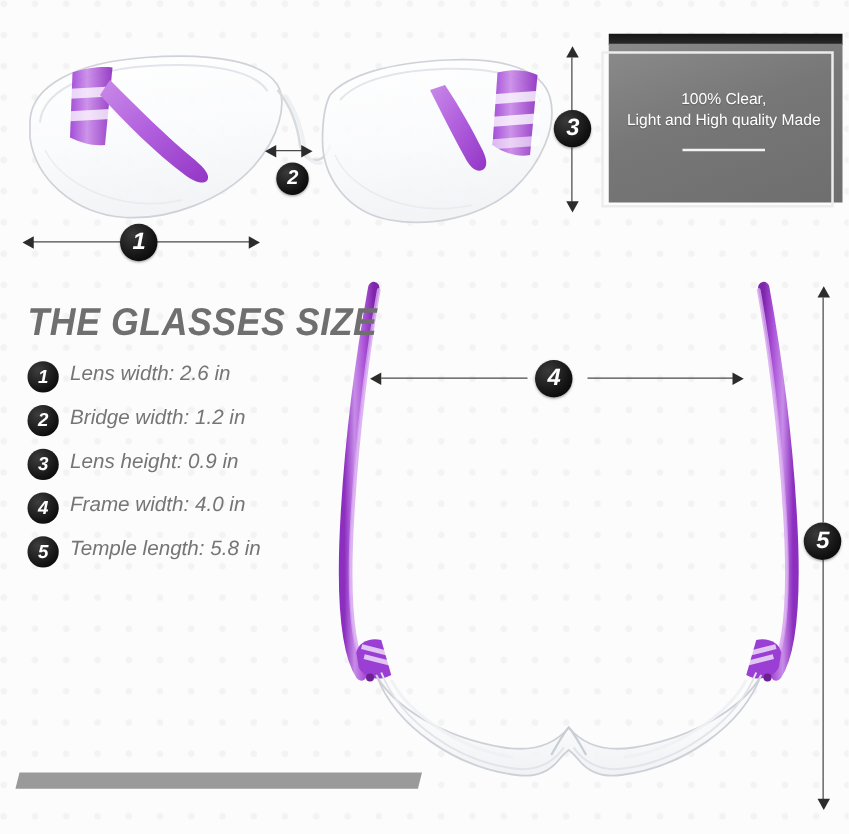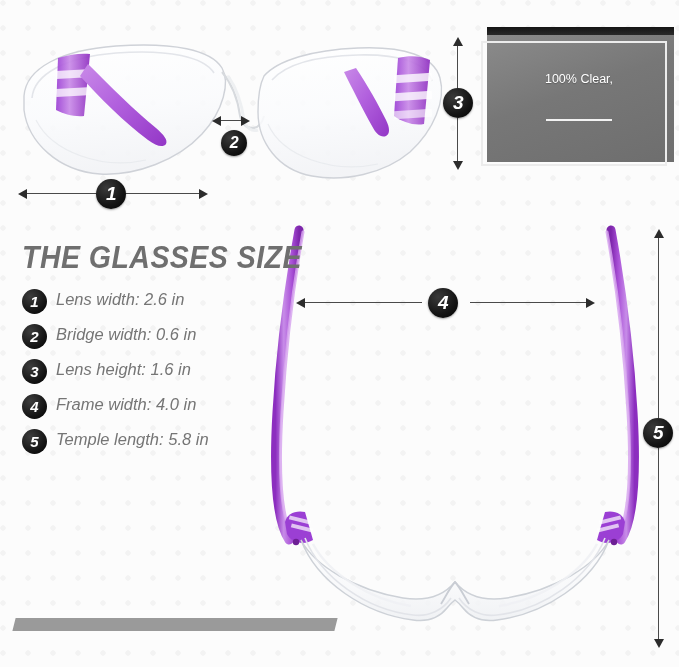--- a/index.html
+++ b/index.html
@@ -219,38 +219,39 @@
     <div class="arrowhead ah-down" style="left:453px;top:161px;"></div>
     <div class="marker" style="left:443px;top:88px;">3</div>
   </div>
 
   <div id="info-panel">
     <div id="info-shadowstrip"></div>
     <div id="info-body"></div>
     <div id="info-frame"></div>
     <div id="info-text">
       <div>100% Clear,</div>
+      <div>Light and High quality Made</div>
     </div>
     <div id="info-rule"></div>
   </div>
 
   <div id="glasses-size-title">THE GLASSES SIZE</div>
 
   <div id="spec-list">
     <div class="spec-row">
       <div class="spec-num">1</div>
       <div class="spec-text">Lens width: 2.6 in</div>
     </div>
     <div class="spec-row">
       <div class="spec-num">2</div>
-      <div class="spec-text">Bridge width: 0.6 in</div>
+      <div class="spec-text">Bridge width: 1.2 in</div>
     </div>
     <div class="spec-row">
       <div class="spec-num">3</div>
-      <div class="spec-text">Lens height: 1.6 in</div>
+      <div class="spec-text">Lens height: 0.9 in</div>
     </div>
     <div class="spec-row">
       <div class="spec-num">4</div>
       <div class="spec-text">Frame width: 4.0 in</div>
     </div>
     <div class="spec-row">
       <div class="spec-num">5</div>
       <div class="spec-text">Temple length: 5.8 in</div>
     </div>
   </div>

